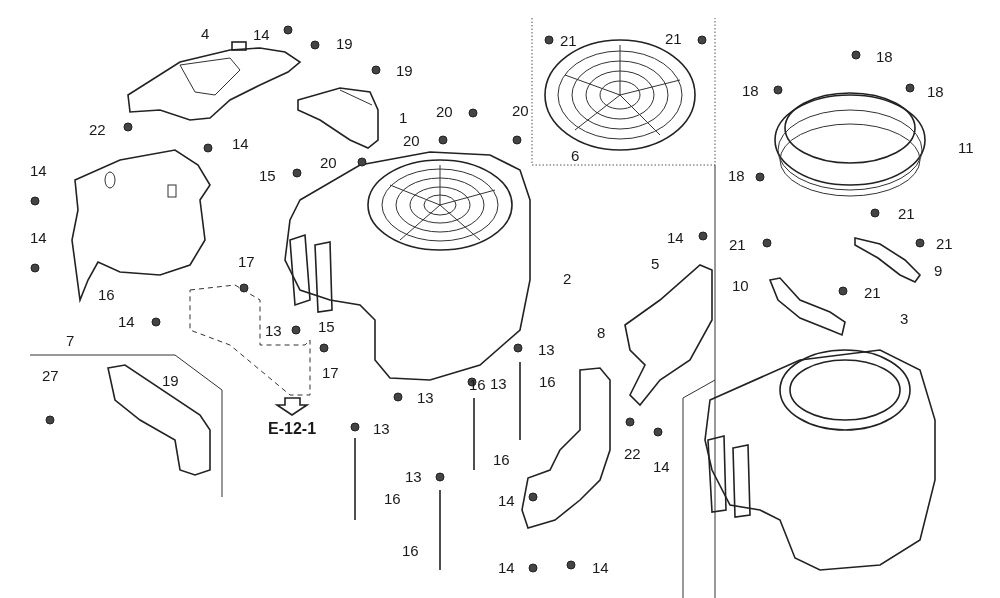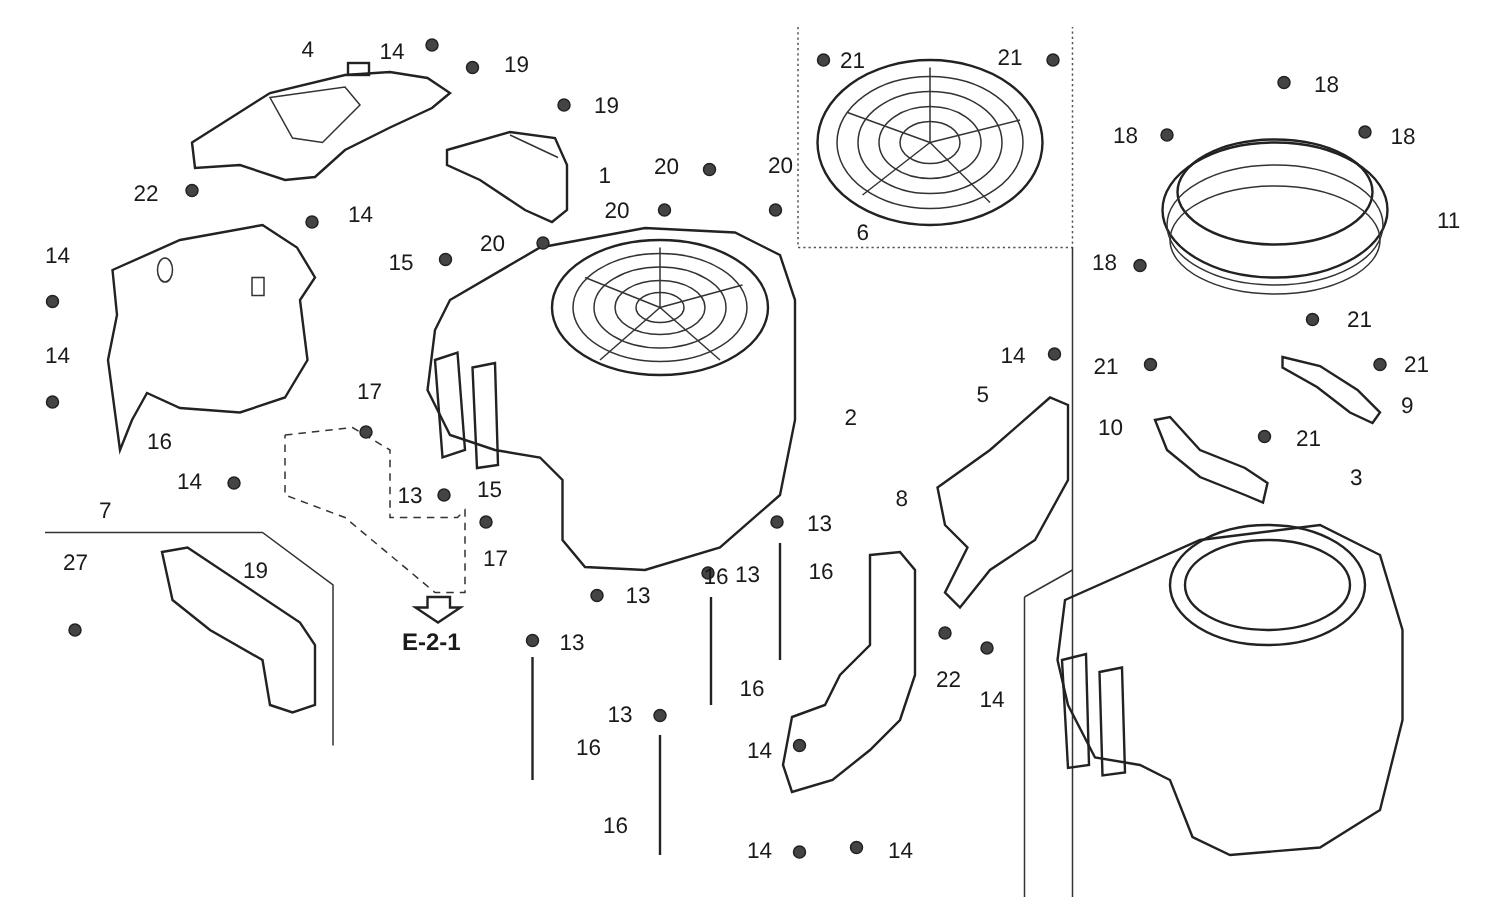--- a/index.html
+++ b/index.html
@@ -200,14 +200,14 @@
   <span class="lbl" style="left:384px;top:491px">16</span>
   <span class="lbl" style="left:405px;top:469px">13</span>
   <span class="lbl" style="left:402px;top:543px">16</span>
   <span class="lbl" style="left:469px;top:377px">16</span>
   <span class="lbl" style="left:498px;top:493px">14</span>
   <span class="lbl" style="left:498px;top:560px">14</span>
   <span class="lbl" style="left:592px;top:560px">14</span>
   <span class="lbl" style="left:42px;top:368px">27</span>
   <span class="lbl" style="left:162px;top:373px">19</span>
 
-  <span class="lbl bold" style="left:268px;top:421px">E-2-1</span>
+  <span class="lbl bold" style="left:268px;top:421px">E-12-1</span>
 </div>
 
 </body></html>

